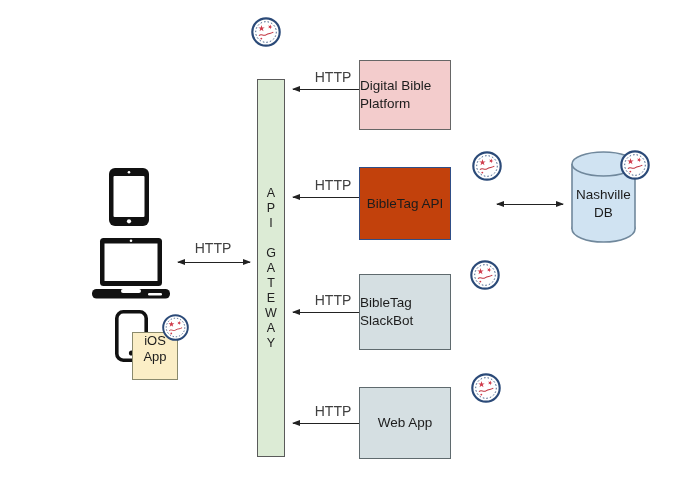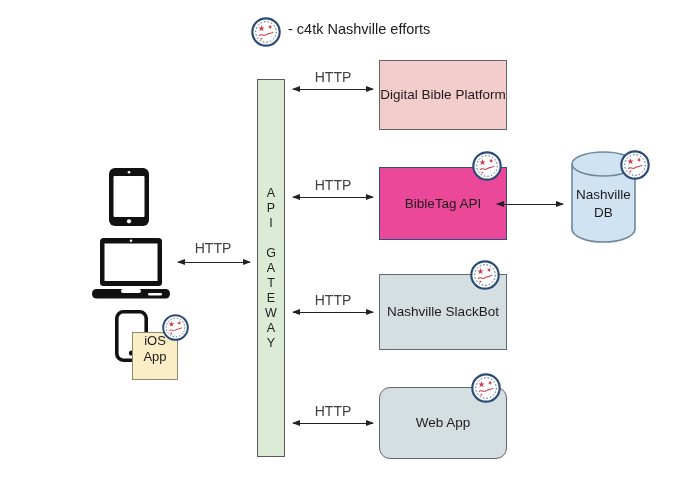--- a/index.html
+++ b/index.html
@@ -17,22 +17,22 @@
   .gateway{
     position:absolute;left:257px;top:79px;width:28px;height:378px;
     border:1.4px solid #5a5a5a;box-sizing:border-box;
     display:flex;align-items:center;justify-content:center;
   }
   .gateway-label{
     white-space:pre-line;text-align:center;font-size:12.5px;line-height:15px;color:#222;
   }
   
   .service-box{
-    position:absolute;left:379px;width:128px;border:1.4px solid #666;box-sizing:border-box;
-    display:flex;align-items:center;justify-content:center;text-align:center;
+    position:absolute;left:359px;width:92px;border:1.4px solid #666;box-sizing:border-box;
+    display:flex;align-items:center;justify-content:center;text-align:left;
     font-size:13.5px;line-height:1.3;color:#1c1c1c;
   }
   
   .ios-box{
     position:absolute;left:132px;top:332px;width:46px;height:48px;
     border:1.2px solid #8a8a6d;box-sizing:border-box;
     display:flex;align-items:flex-start;justify-content:center;text-align:center;
     font-size:13px;line-height:1.25;color:#1c1c1c;
   }
   
@@ -62,21 +62,20 @@
         <polygon points="0,-1 0.22,-0.31 0.95,-0.31 0.36,0.12 0.59,0.81 0,0.38 -0.59,0.81 -0.36,0.12 -0.95,-0.31 -0.22,-0.31" transform="translate(20.4,10.6) scale(2.6) rotate(18)" fill="#cf3a4a"></polygon>
         <path d="M8.5 20 C 11 17.2, 13 21, 16 19 S 21 18.2, 23.8 16.2" stroke="#c2333f" stroke-width="1.1" fill="none"></path>
         <circle cx="11" cy="23" r="1" fill="#cf3a4a"></circle>
       </g>
     </defs>
   </svg>
 
   <svg class="badge abs" style="left:251px;top:17px" viewBox="0 0 32 32">
       <use href="#c4tk-badge"></use>
     </svg>
-  <div class="title-text">- c4tk Nashville efforts</div>
 
   <svg class="abs" style="left:109px;top:168px" width="40" height="58" viewBox="0 0 40 58">
     <rect x="0" y="0" width="40" height="58" rx="6" fill="#111"></rect>
     <rect x="4.5" y="8" width="31" height="41" rx="1" fill="#fff"></rect>
     <circle cx="20" cy="4.2" r="1.3" fill="#fff"></circle>
     <circle cx="20" cy="53.3" r="2.1" fill="#fff"></circle>
   </svg>
 
   <svg class="abs" style="left:92px;top:238px" width="78" height="64" viewBox="0 0 78 64">
     <rect x="8" y="0" width="62" height="48" rx="3.5" fill="#111"></rect>
@@ -125,35 +124,35 @@
   <div class="conn-label" style="left:292px;top:292px;width:82px">HTTP</div>
   <div class="harrow" style="left:293px;top:312px;width:80px"></div>
 
   <div class="conn-label" style="left:292px;top:403px;width:82px">HTTP</div>
   <div class="harrow" style="left:293px;top:423px;width:80px"></div>
 
   <div class="service-box" style="top: 60px; height: 70px; border-color: rgb(102, 102, 102); background-color: rgb(243, 204, 204);">
     <span>Digital Bible Platform</span>
   </div>
 
-  <div class="service-box" style="top: 167px; height: 73px; border-color: rgb(47, 78, 135); background-color: #ec4899;">
+  <div class="service-box" style="top: 167px; height: 73px; border-color: rgb(47, 78, 135); background-color: #c2410c;">
     <span>BibleTag API</span>
   </div>
   <svg class="badge abs" style="left:472px;top:151px" viewBox="0 0 32 32">
       <use href="#c4tk-badge"></use>
     </svg>
 
   <div class="service-box" style="top: 274px; height: 76px; border-color: rgb(95, 106, 110); background-color: rgb(213, 223, 226);">
-    <span>Nashville SlackBot</span>
+    <span>BibleTag SlackBot</span>
   </div>
   <svg class="badge abs" style="left:470px;top:260px" viewBox="0 0 32 32">
       <use href="#c4tk-badge"></use>
     </svg>
 
-  <div class="service-box" style="top: 387px; height: 72px; border-color: rgb(95, 106, 110); background-color: rgb(213, 223, 226); border-radius: 11px;">
+  <div class="service-box" style="top: 387px; height: 72px; border-color: rgb(95, 106, 110); background-color: rgb(213, 223, 226);">
     <span>Web App</span>
   </div>
   <svg class="badge abs" style="left:471px;top:373px" viewBox="0 0 32 32">
       <use href="#c4tk-badge"></use>
     </svg>
 
   <div class="harrow" style="left:497px;top:204px;width:66px"></div>
 
   <svg class="abs" style="left:570px;top:150px" width="67" height="95" viewBox="0 0 67 95">
     <ellipse cx="33.5" cy="79" rx="31.5" ry="13" stroke="#70889c" stroke-width="1.6" fill="#d0e3f2"></ellipse>

